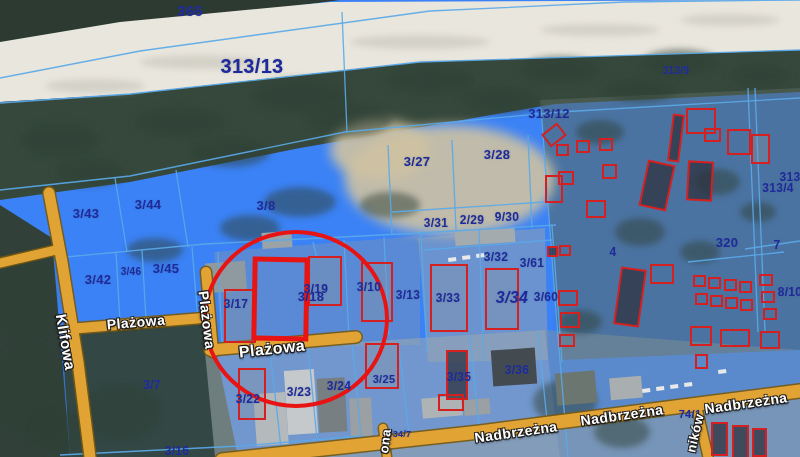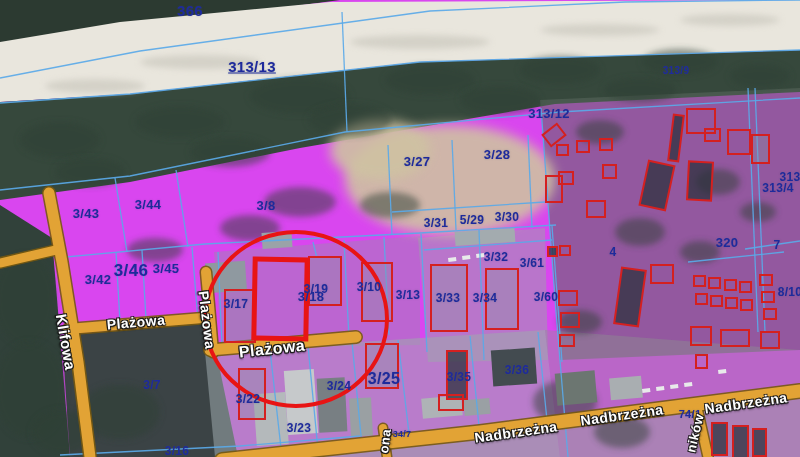--- a/index.html
+++ b/index.html
@@ -1,17 +1,17 @@
 <!DOCTYPE html>
 <html><head>
 <meta charset="utf-8">
 <style>
   html,body{margin:0;padding:0;background:#222;}
   #stage{position:relative;width:800px;height:457px;overflow:hidden;
-         font-family:"Liberation Sans","DejaVu Sans",sans-serif;background:#d946ef;}
+         font-family:"Liberation Sans","DejaVu Sans",sans-serif;background:#3b82f6;}
   #stage svg{position:absolute;left:0;top:0;}
   .plabel{position:absolute;transform:translate(-50%,-50%);color:#1e2a9c;
           font-weight:bold;white-space:nowrap;letter-spacing:.3px;
           text-shadow:0 0 2px rgba(70,90,110,.35);}
   .slabel{position:absolute;transform-origin:center;color:#fff;font-weight:bold;
           white-space:nowrap;letter-spacing:.5px;
           text-shadow:-1px -1px 0 #1a1a1a,1px -1px 0 #1a1a1a,-1px 1px 0 #1a1a1a,
                       1px 1px 0 #1a1a1a,0 2px 2px rgba(0,0,0,.55);}
   .hl-circle{position:absolute;border-radius:50%;box-sizing:border-box;}
   .hl-rect{position:absolute;box-sizing:border-box;}
@@ -204,55 +204,55 @@
         <rect x="733" y="426" width="15" height="32" fill="rgba(45,50,62,0.75)" stroke="#d42020" stroke-width="2" transform="rotate(0 740.5 442)"></rect>
         <rect x="753" y="429" width="13" height="27" fill="rgba(45,50,62,0.75)" stroke="#d42020" stroke-width="2" transform="rotate(0 759.5 442.5)"></rect>
       </g>
   </svg>
   <div id="hl">
       <div class="hl-circle" style="left: 203px; top: 230px; width: 186px; height: 178px; border: 4px solid rgb(232, 20, 20);"></div>
       <div class="hl-rect" style="left: 252px; top: 257px; width: 57px; height: 84px; border: 5px solid rgb(232, 20, 20); transform: rotate(1deg);"></div>
     </div>
   <div id="labels">
       <div class="plabel" style="left: 190px; top: 10px; font-size: 15px;">366</div>
-      <div class="plabel" style="left: 252px; top: 66px; font-size: 15px; text-decoration: underline;">313/13</div>
+      <div class="plabel" style="left: 252px; top: 66px; font-size: 20px;">313/13</div>
       <div class="plabel" style="left: 676px; top: 70px; font-size: 10px;">313/9</div>
       <div class="plabel" style="left: 536px; top: 113px; font-size: 13px; margin-left: 13px;">313/12</div>
       <div class="plabel" style="left: 417px; top: 161px; font-size: 13px;">3/27</div>
       <div class="plabel" style="left: 497px; top: 154px; font-size: 13px;">3/28</div>
       <div class="plabel" style="left: 266px; top: 205px; font-size: 13px;">3/8</div>
       <div class="plabel" style="left: 148px; top: 204px; font-size: 13px;">3/44</div>
       <div class="plabel" style="left: 86px; top: 213px; font-size: 13px;">3/43</div>
       <div class="plabel" style="left: 436px; top: 223px; font-size: 12px;">3/31</div>
-      <div class="plabel" style="left: 472px; top: 220px; font-size: 12px;">5/29</div>
-      <div class="plabel" style="left: 507px; top: 217px; font-size: 12px;">3/30</div>
+      <div class="plabel" style="left: 472px; top: 220px; font-size: 12px;">2/29</div>
+      <div class="plabel" style="left: 507px; top: 217px; font-size: 12px;">9/30</div>
       <div class="plabel" style="left: 98px; top: 279px; font-size: 13px;">3/42</div>
-      <div class="plabel" style="left: 131px; top: 271px; font-size: 17px;">3/46</div>
+      <div class="plabel" style="left: 131px; top: 271px; font-size: 10px;">3/46</div>
       <div class="plabel" style="left: 166px; top: 268px; font-size: 13px;">3/45</div>
       <div class="plabel" style="left: 236px; top: 304px; font-size: 12px;">3/17</div>
       <div class="plabel" style="left: 279px; top: 296px; font-size: 13px; margin-left: 32px;">3/18</div>
       <div class="plabel" style="left: 316px; top: 289px; font-size: 12px;">3/19</div>
       <div class="plabel" style="left: 369px; top: 287px; font-size: 12px;">3/10</div>
       <div class="plabel" style="left: 408px; top: 295px; font-size: 12px;">3/13</div>
       <div class="plabel" style="left: 496px; top: 257px; font-size: 12px;">3/32</div>
       <div class="plabel" style="left: 532px; top: 263px; font-size: 12px;">3/61</div>
       <div class="plabel" style="left: 448px; top: 298px; font-size: 12px;">3/33</div>
-      <div class="plabel" style="left: 485px; top: 298px; font-size: 12px;">3/34</div>
+      <div class="plabel" style="left: 512px; top: 298px; font-size: 16px; font-style: italic;">3/34</div>
       <div class="plabel" style="left: 546px; top: 297px; font-size: 12px;">3/60</div>
       <div class="plabel" style="left: 613px; top: 252px; font-size: 12px;">4</div>
       <div class="plabel" style="left: 727px; top: 242px; font-size: 13px;">320</div>
       <div class="plabel" style="left: 777px; top: 245px; font-size: 12px;">7</div>
       <div class="plabel" style="left: 790px; top: 177px; font-size: 12px;">313</div>
       <div class="plabel" style="left: 778px; top: 188px; font-size: 12px;">313/4</div>
       <div class="plabel" style="left: 790px; top: 292px; font-size: 12px;">8/10</div>
       <div class="plabel" style="left: 152px; top: 385px; font-size: 12px;">3/7</div>
       <div class="plabel" style="left: 248px; top: 399px; font-size: 12px;">3/22</div>
-      <div class="plabel" style="left: 299px; top: 392px; font-size: 12px; margin-top: 36px;">3/23</div>
+      <div class="plabel" style="left: 299px; top: 392px; font-size: 12px;">3/23</div>
       <div class="plabel" style="left: 339px; top: 386px; font-size: 12px;">3/24</div>
-      <div class="plabel" style="left: 384px; top: 379px; font-size: 16px;">3/25</div>
+      <div class="plabel" style="left: 384px; top: 379px; font-size: 11px;">3/25</div>
       <div class="plabel" style="left: 459px; top: 377px; font-size: 12px;">3/35</div>
       <div class="plabel" style="left: 517px; top: 370px; font-size: 12px;">3/36</div>
       <div class="plabel" style="left: 177px; top: 451px; font-size: 12px;">3/16</div>
       <div class="plabel" style="left: 690px; top: 414px; font-size: 11px;">74/1</div>
       <div class="plabel" style="left: 402px; top: 434px; font-size: 9px;">34/7</div>
       <div class="slabel" style="left: 136px; top: 322px; font-size: 14px; transform: translate(-50%, -50%) rotate(-5deg);">Plażowa</div>
       <div class="slabel" style="left: 207px; top: 320px; font-size: 14px; transform: translate(-50%, -50%) rotate(83deg);">Plażowa</div>
       <div class="slabel" style="left: 272px; top: 349px; font-size: 16px; transform: translate(-50%, -50%) rotate(-6deg);">Plażowa</div>
       <div class="slabel" style="left: 66px; top: 342px; font-size: 15px; transform: translate(-50%, -50%) rotate(80deg);">Klifowa</div>
       <div class="slabel" style="left: 516px; top: 432px; font-size: 14px; transform: translate(-50%, -50%) rotate(-8deg);">Nadbrzeżna</div>

